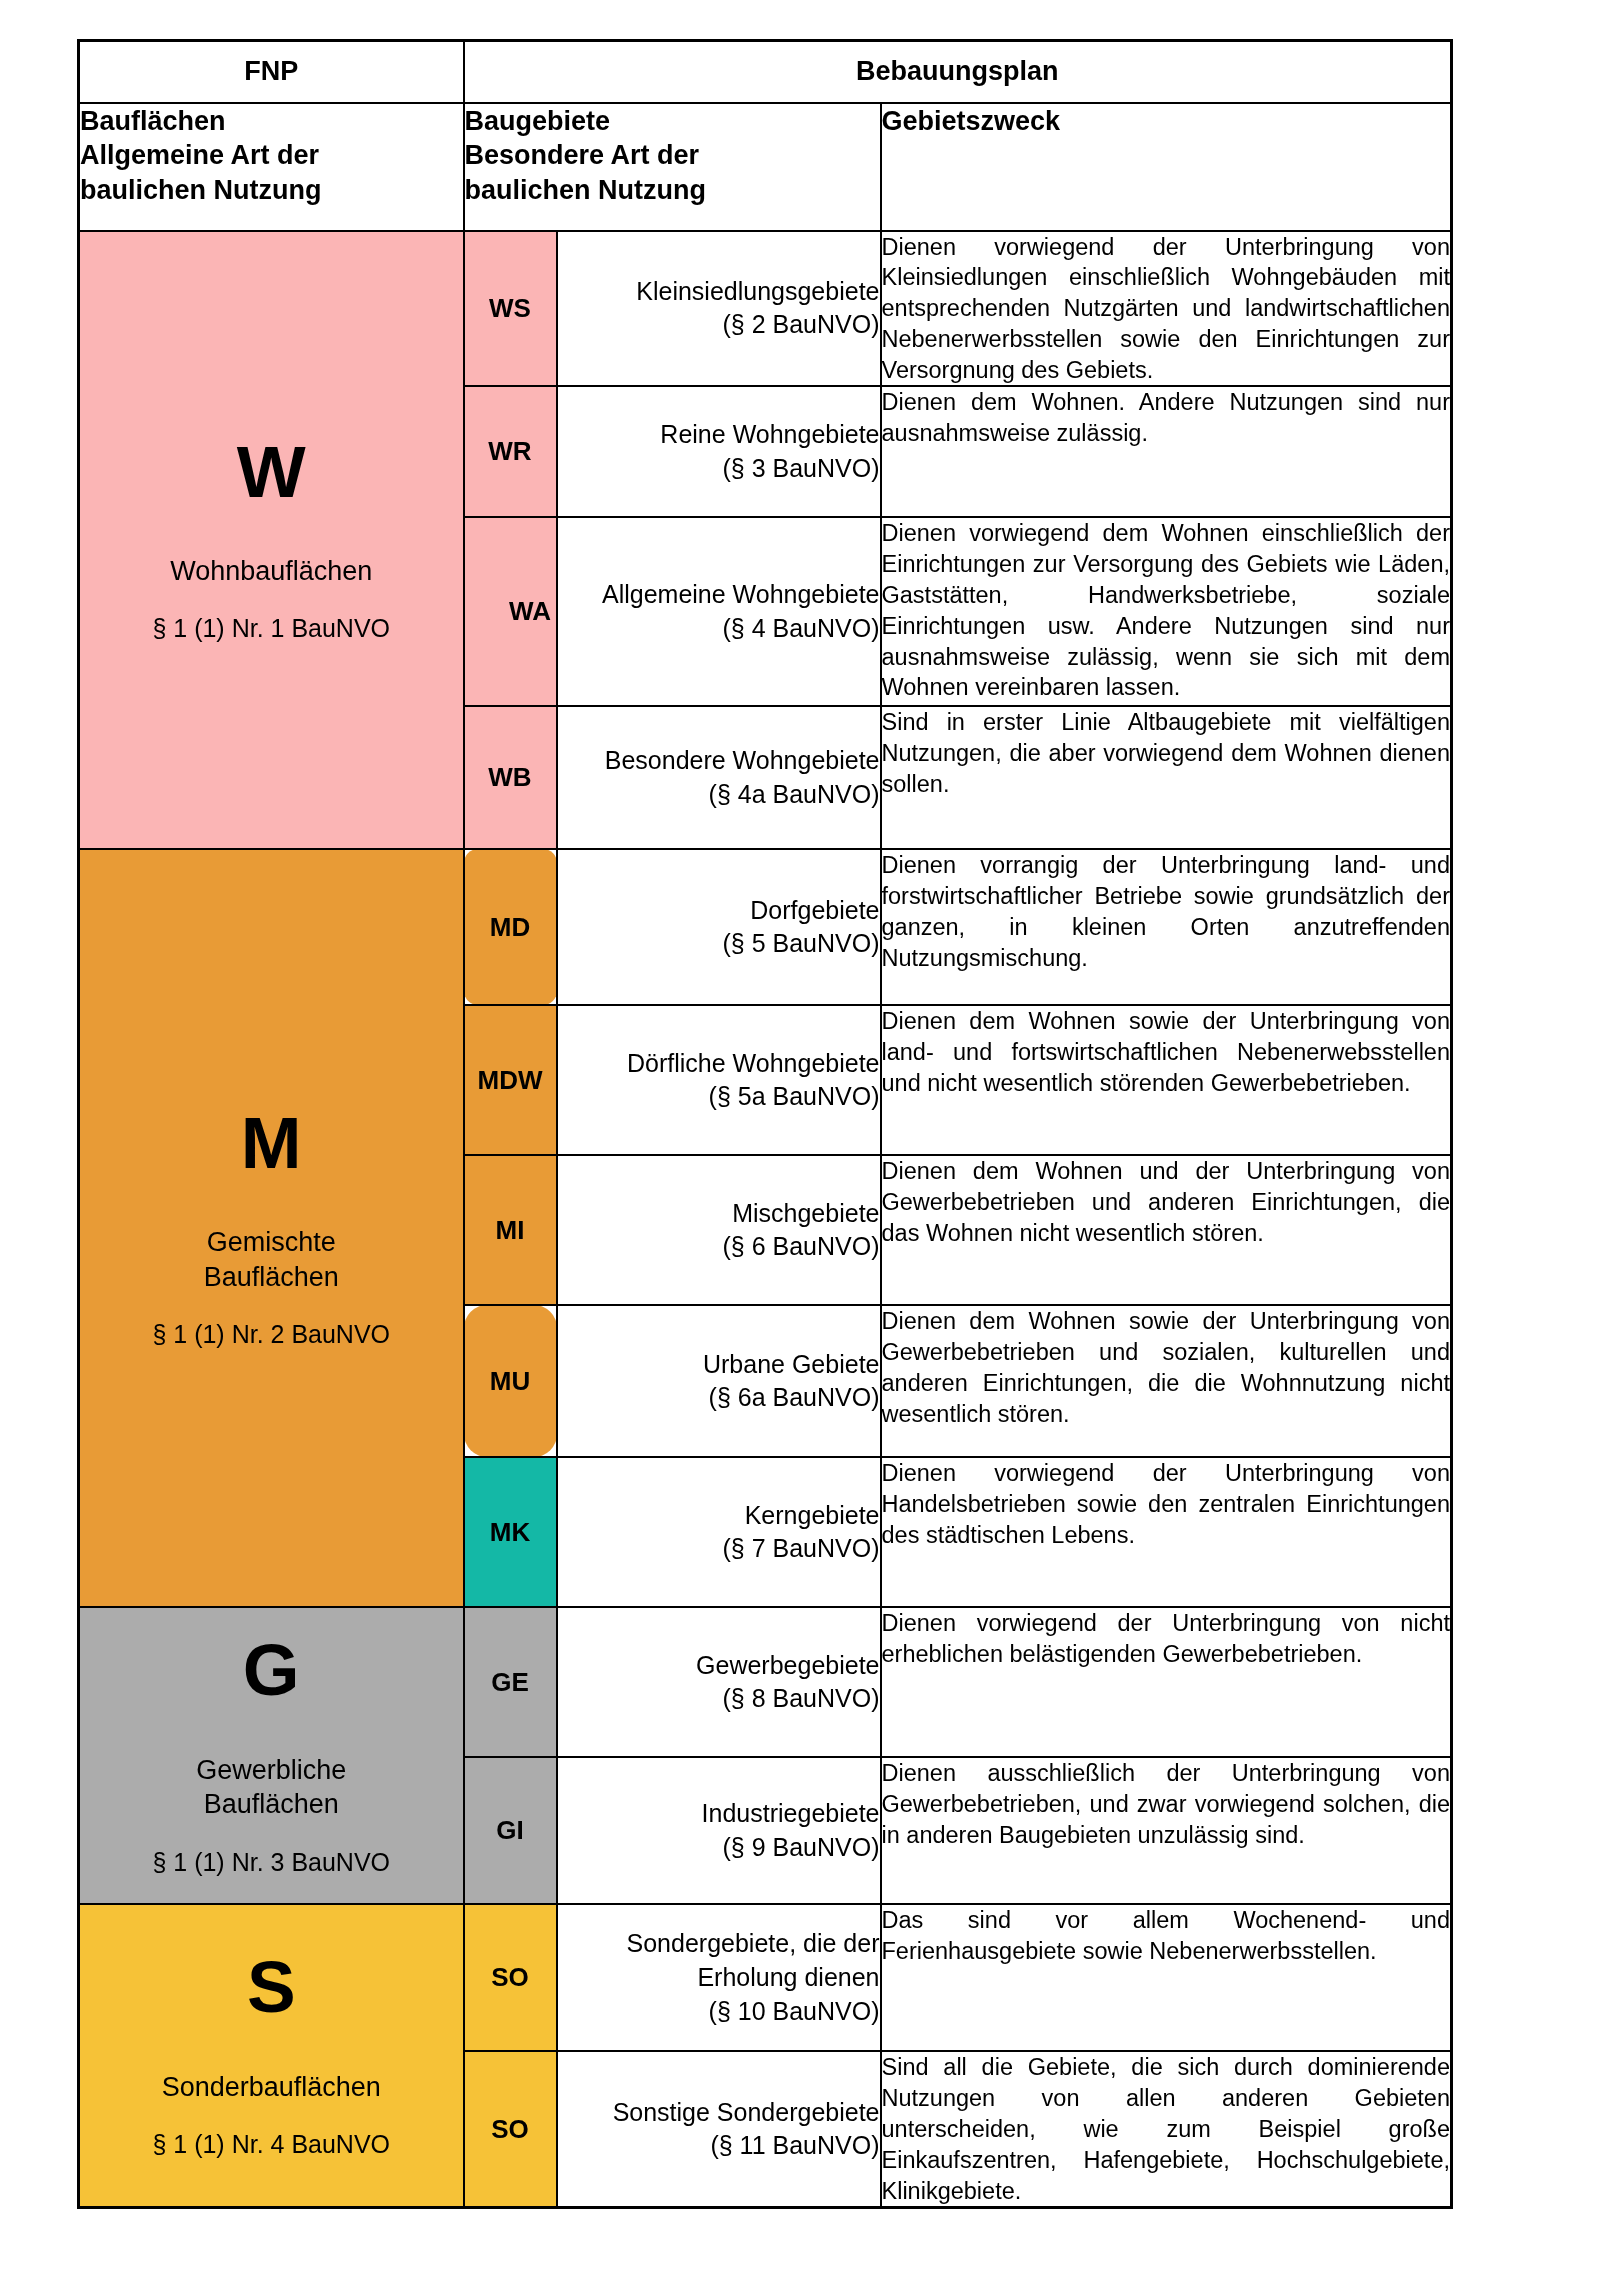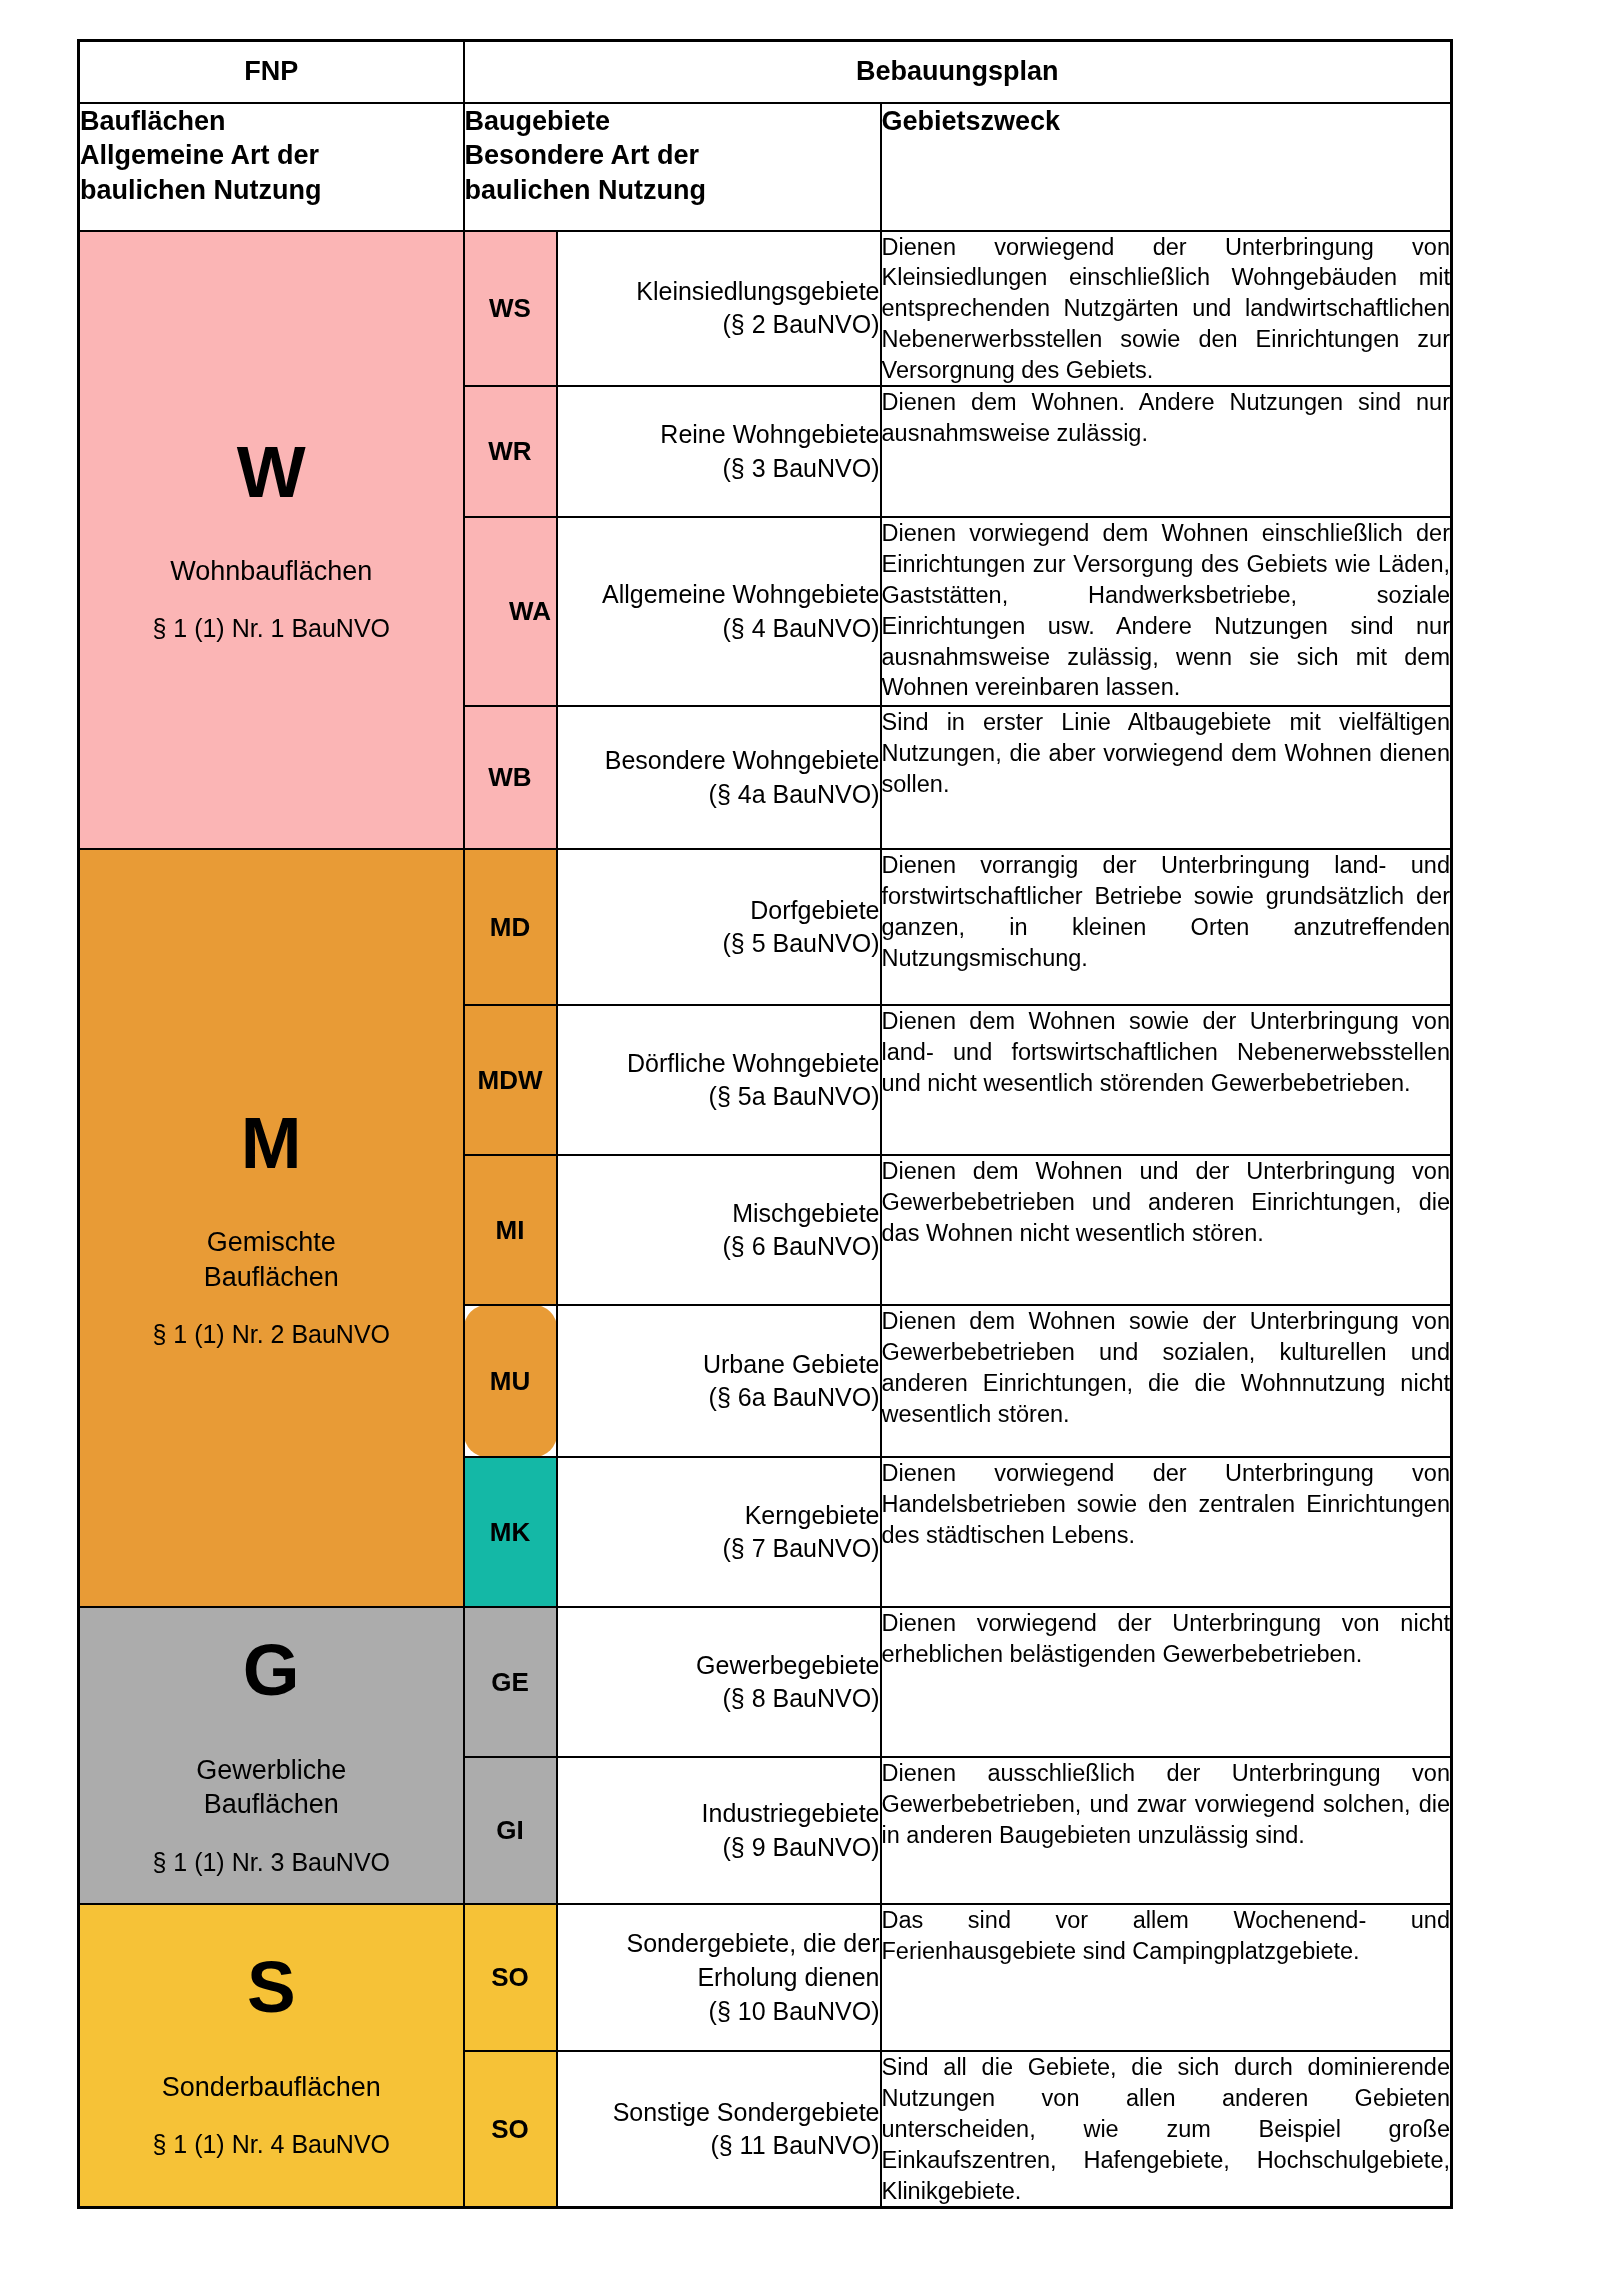--- a/index.html
+++ b/index.html
@@ -146,21 +146,21 @@
 
     <tr style="height:156px">
       <td class="group-cell" rowspan="5" style="background-color: rgb(232, 155, 54);">
         <div class="group-inner">
           <div class="glyph">M</div>
           <div class="gname">Gemischte
 Bauflächen</div>
           <div class="gref">§ 1 (1) Nr. 2 BauNVO</div>
         </div>
       </td>
-      <td class="code-cell" style="background-color: rgb(232, 155, 54);">MD</td>
+      <td class="code-cell" style="background-color: rgb(232, 155, 54); border-radius: 14px;">MD</td>
       <td class="name-cell">Dorfgebiete
 (§ 5 BauNVO)</td>
       <td class="purpose-cell">Dienen vorrangig der Unterbringung land- und forstwirtschaftlicher Betriebe sowie grundsätzlich der ganzen, in kleinen Orten anzutreffenden Nutzungsmischung.</td>
     </tr>
     <tr style="height:150px">
       <td class="code-cell" style="background-color: rgb(232, 155, 54);">MDW</td>
       <td class="name-cell">Dörfliche Wohngebiete
 (§ 5a BauNVO)</td>
       <td class="purpose-cell">Dienen dem Wohnen sowie der Unterbringung von land- und fortswirtschaftlichen Nebenerwebsstellen und nicht wesentlich störenden Gewerbebetrieben.</td>
     </tr>
@@ -209,21 +209,21 @@
         <div class="group-inner">
           <div class="glyph">S</div>
           <div class="gname">Sonderbauflächen</div>
           <div class="gref">§ 1 (1) Nr. 4 BauNVO</div>
         </div>
       </td>
       <td class="code-cell" style="background-color: rgb(246, 194, 55);">SO</td>
       <td class="name-cell">Sondergebiete, die der
 Erholung dienen
 (§ 10 BauNVO)</td>
-      <td class="purpose-cell">Das sind vor allem Wochenend- und Ferienhausgebiete sind Campingplatzgebiete.</td>
+      <td class="purpose-cell">Das sind vor allem Wochenend- und Ferienhausgebiete sowie Nebenerwerbsstellen.</td>
     </tr>
     <tr style="height:149px">
       <td class="code-cell" style="background-color: rgb(246, 194, 55);">SO</td>
       <td class="name-cell">Sonstige Sondergebiete
 (§ 11 BauNVO)</td>
       <td class="purpose-cell">Sind all die Gebiete, die sich durch dominierende Nutzungen von allen anderen Gebieten unterscheiden, wie zum Beispiel große Einkaufszentren, Hafengebiete, Hochschulgebiete, Klinikgebiete.</td>
     </tr>
   </tbody>
     </table>
 </div>

